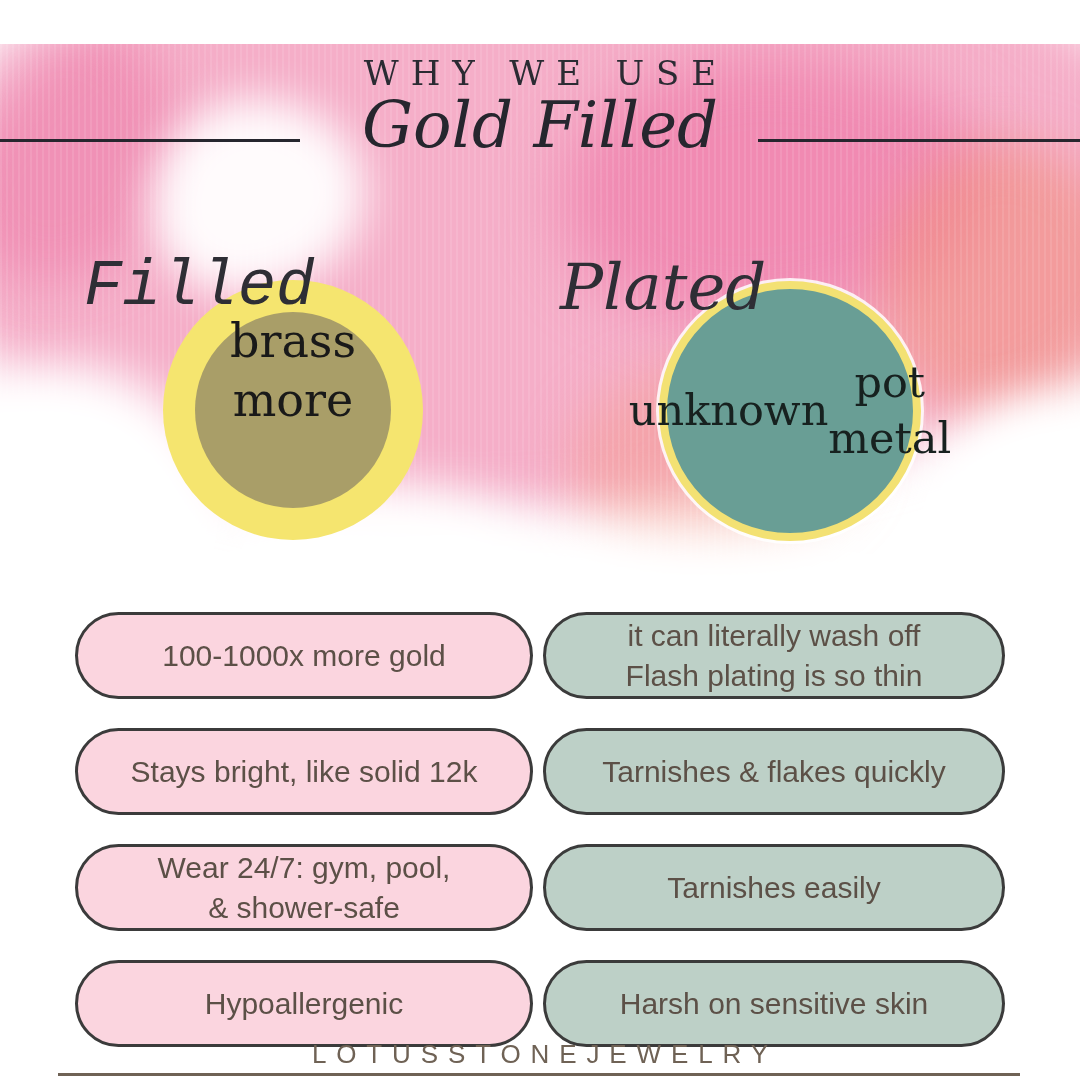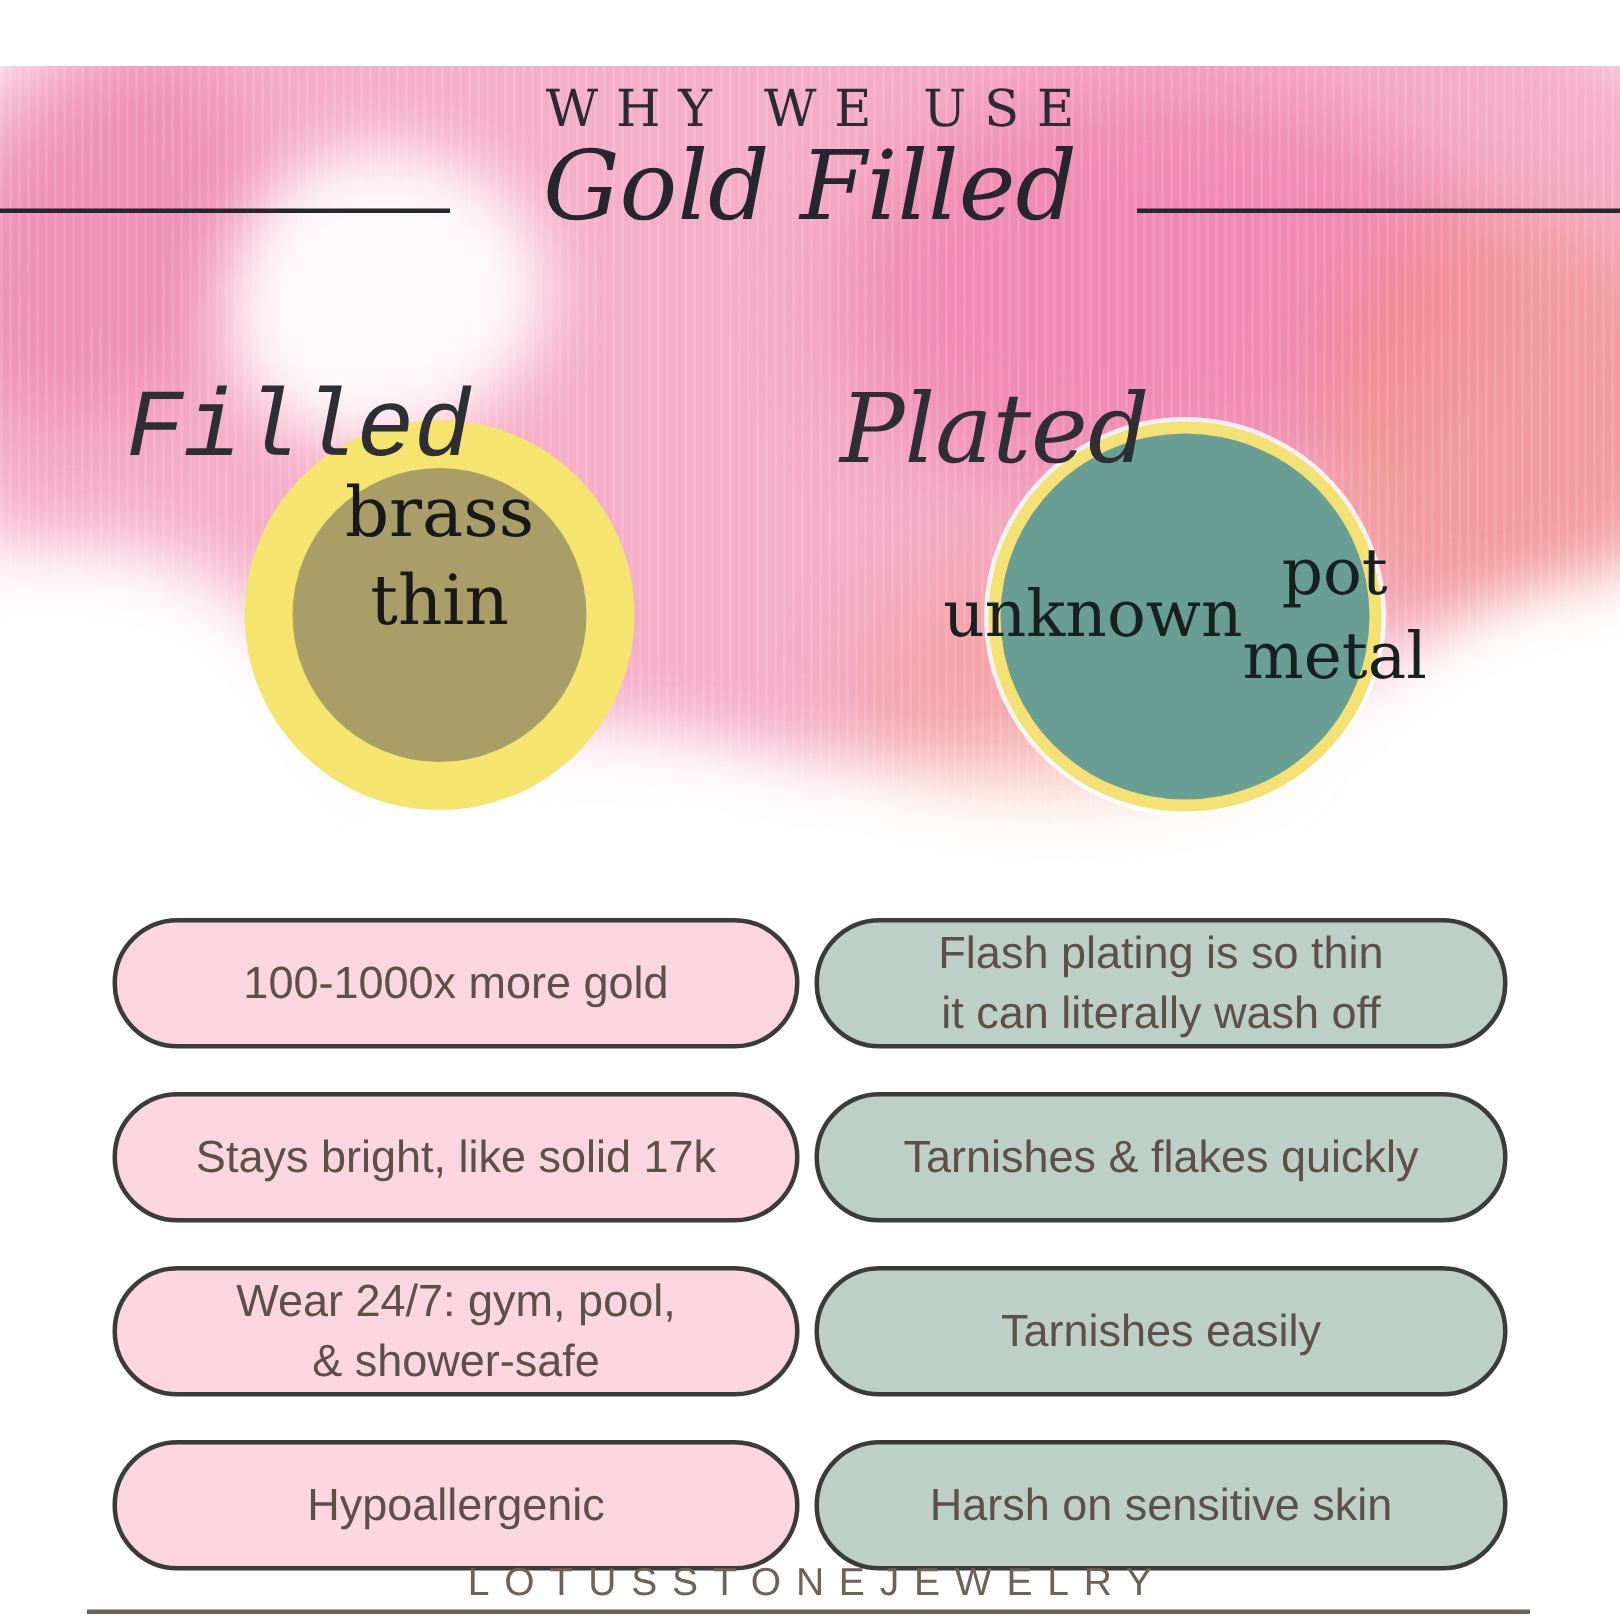--- a/index.html
+++ b/index.html
@@ -115,42 +115,42 @@
   <div class="rule rule-left"></div>
   <div class="rule rule-right"></div>
   <h1 class="title">Gold Filled</h1>
 
   <div class="side-label label-filled">Filled</div>
   <div class="side-label label-plated">Plated</div>
 
   <div class="circle-yellow">
     <div class="circle-olive">
       <span>brass</span>
-      <span>thin</span>
+      <span>more</span>
     </div>
   </div>
 
   <div class="circle-teal">
     <span>unknown</span>
     <span>pot metal</span>
   </div>
 
   <div class="pills">
 
     <div class="pill pink">
       <span>100-1000x more gold</span>
 
     </div>
     <div class="pill sage">
+      <span>it can literally wash off</span>
       <span>Flash plating is so thin</span>
-      <span>it can literally wash off</span>
     </div>
 
     <div class="pill pink">
-      <span>Stays bright, like solid 17k</span>
+      <span>Stays bright, like solid 12k</span>
 
     </div>
     <div class="pill sage">
       <span>Tarnishes &amp; flakes quickly</span>
 
     </div>
 
     <div class="pill pink">
       <span>Wear 24/7: gym, pool,</span>
       <span>&amp; shower-safe</span>

